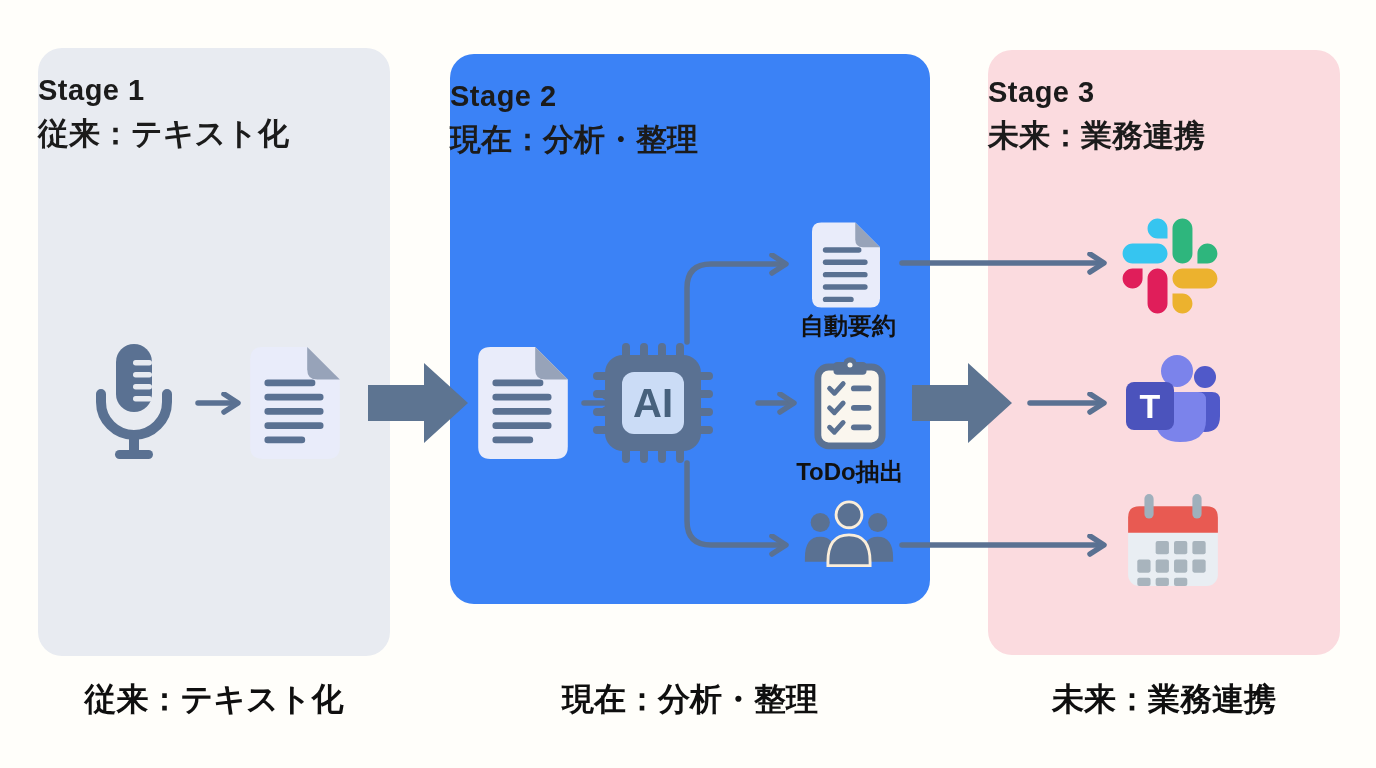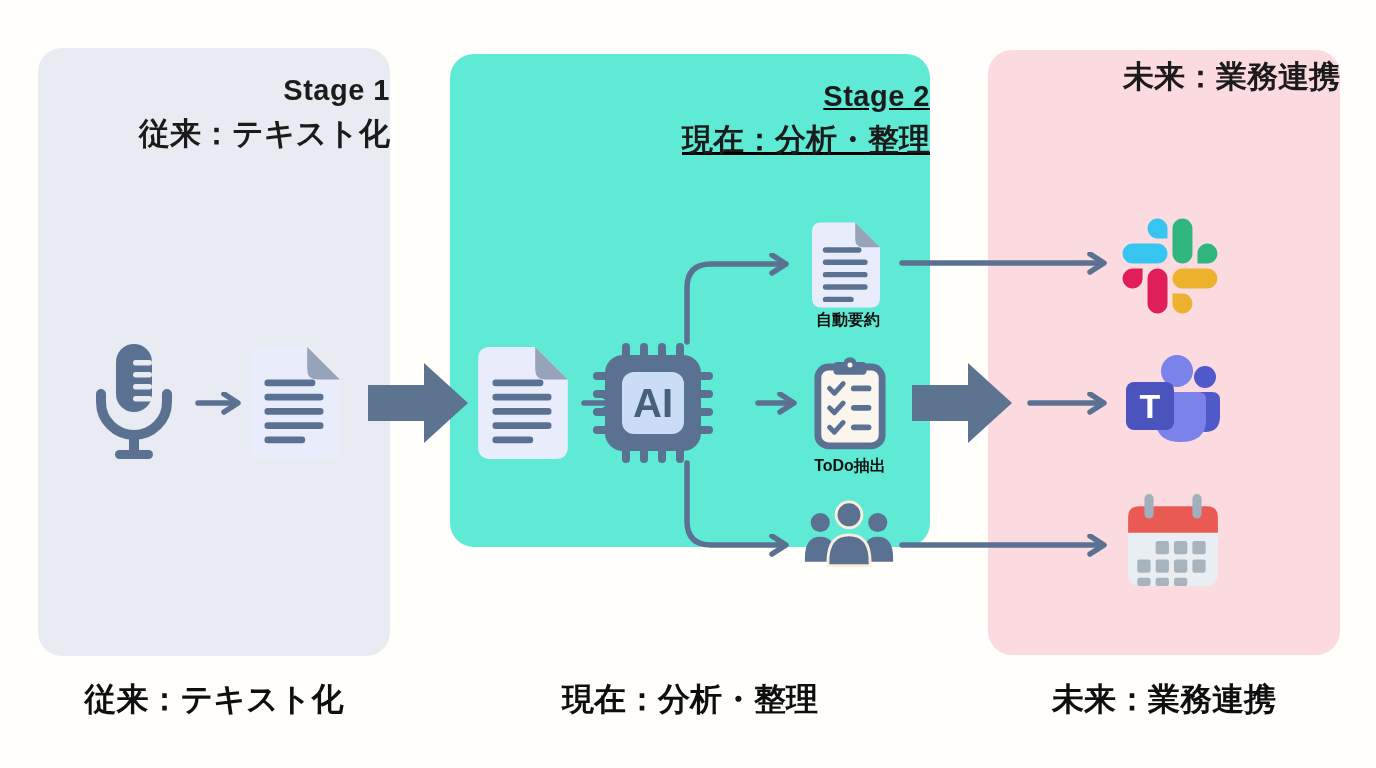--- a/index.html
+++ b/index.html
@@ -6,62 +6,63 @@
   body{
     width:1376px;height:768px;
     background:#fffefa;
     font-family:"Liberation Sans","DejaVu Sans",sans-serif;
     overflow:hidden;
   }
   .canvas{position:relative;width:1376px;height:768px;}
   .panel{
     position:absolute;
     border-radius:24px;
-    text-align:right;
+    text-align:left;
   }
   .panel-1{left:38px;top:48px;width:352px;height:608px;background:#e8ebf1;}
-  .panel-2{left:450px;top:54px;width:480px;height:493px;background:#5eead4;text-decoration:underline;}
+  .panel-2{left:450px;top:54px;width:480px;height:550px;background:#3b82f6;}
   .panel-3{left:988px;top:50px;width:352px;height:605px;background:#fbdbdf;}
   .stage-title{
     margin-top:26px;
     font-size:29px;font-weight:700;color:#1b1b1b;letter-spacing:.5px;
   }
   .stage-subtitle{
     margin-top:6px;
     font-size:31px;font-weight:700;color:#1b1b1b;
   }
   .caption{
     position:absolute;top:676px;height:46px;
     font-size:32px;font-weight:700;color:#0f0f0f;
     text-align:center;line-height:46px;
   }
   .caption-1{left:38px;width:352px;}
   .caption-2{left:450px;width:480px;}
   .caption-3{left:988px;width:352px;}
   .icon{position:absolute;}
   .out-label{
     position:absolute;text-align:center;
-    font-size:16px;font-weight:700;color:#111;
+    font-size:24px;font-weight:700;color:#111;
   }
   .overlay{position:absolute;left:0;top:0;width:1376px;height:768px;pointer-events:none;}
 </style>
 </head>
 <body>
 
 <div class="canvas">
 
   <div class="panel panel-1">
     <div class="stage-title">Stage 1</div>
     <div class="stage-subtitle">従来：テキスト化</div>
   </div>
   <div class="panel panel-2">
     <div class="stage-title">Stage 2</div>
     <div class="stage-subtitle">現在：分析・整理</div>
   </div>
   <div class="panel panel-3">
+    <div class="stage-title">Stage 3</div>
     <div class="stage-subtitle">未来：業務連携</div>
   </div>
 
   <svg class="overlay" viewBox="0 0 1376 768">
     <defs>
       <marker id="ah" markerUnits="userSpaceOnUse" markerWidth="26" markerHeight="26" refX="15" refY="11" orient="auto">
         <path d="M3 2 L17 11 L3 20" fill="none" stroke="#5a7192" stroke-width="5.5" stroke-linecap="round" stroke-linejoin="round"></path>
       </marker>
     </defs>
     <g stroke="#5a7192" stroke-width="5.5" fill="none" stroke-linecap="round">

